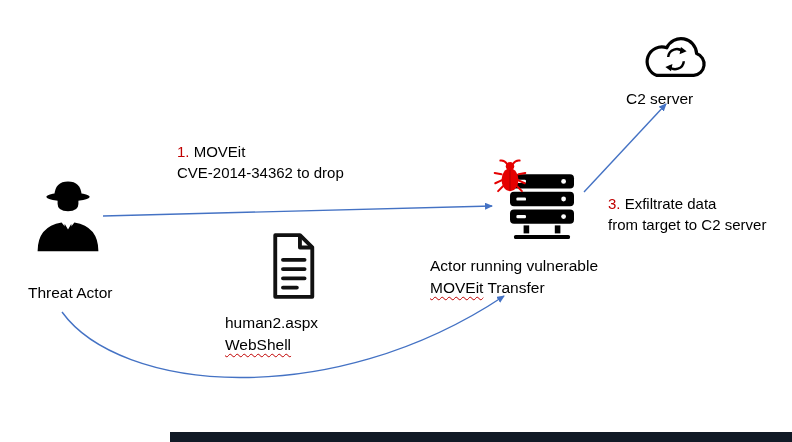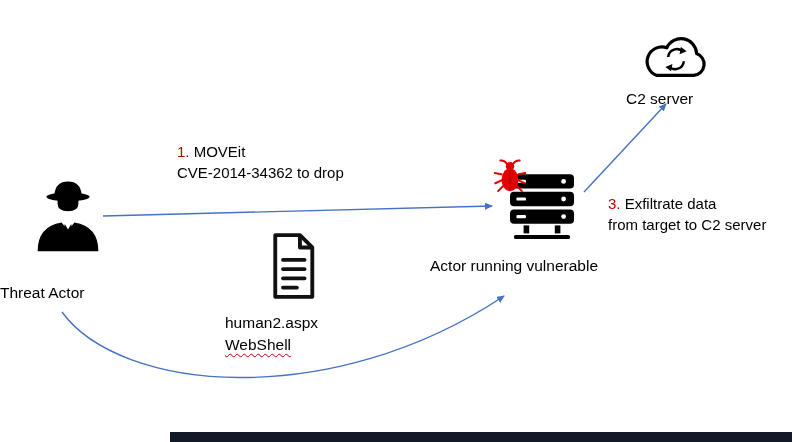--- a/index.html
+++ b/index.html
@@ -44,21 +44,21 @@
       <g fill="#000">
         <path d="M33 26 q1 -17 17 -17 q16 0 17 17 z"></path>
         <ellipse cx="50" cy="28" rx="27" ry="5.5"></ellipse>
         <path d="M37 32 h26 v5 q0 9 -13 9 q-13 0 -13 -9 z"></path>
         <path d="M12 96 q0 -31 30 -36 l8 10 l8 -10 q30 5 30 36 z"></path>
         <path d="M42 58 l8 12 l8 -12 z" fill="#fff"></path>
         <path d="M46 62 l4 7 l4 -7 l3 16 l-7 10 l-7 -10 z"></path>
       </g>
     </svg>
   </div>
-  <div class="abs center node-label" style="left:0;top:282px;width:136px;">
+  <div class="abs center node-label" style="left:0;top:282px;width:136px;padding-left:28px;">
     <span>Threat Actor</span>
   </div>
 
   <div class="abs center step-label" style="left:177px;top:141px;width:240px;">
     <div>
       <span class="num">1.</span><span> MOVEit</span>
     </div>
     <div>CVE-2014-34362 to drop</div>
   </div>
 
@@ -106,20 +106,23 @@
         <path d="M45 39 L56 44"></path>
         <path d="M42 49 L51 58"></path>
       </g>
       <circle cx="30" cy="14" r="7.5" fill="#E50000"></circle>
       <ellipse cx="30" cy="38" rx="15" ry="20" fill="#E50000"></ellipse>
       <path d="M30 20 v36" stroke="#b40000" stroke-width="2"></path>
     </svg>
   </div>
   <div class="abs center node-label" style="left:430px;top:255px;width:220px;">
     <div>Actor running vulnerable</div>
+    <div>
+      <span class="wavy">MOVEit</span><span> Transfer</span>
+    </div>
   </div>
 
   <div class="abs" style="left:637px;top:28px;width:78px;height:58px;">
     <svg width="78" height="58" viewBox="0 0 110 76">
       <path d="M28 64 h52 a16 16 0 0 0 4 -31 a22 22 0 0 0 -42 -8 a17 17 0 0 0 -14 39 z" fill="#fff" stroke="#000" stroke-width="4.5" stroke-linejoin="round"></path>
       <path d="M44 38 A 12 12 0 0 1 65 31" fill="none" stroke="#000" stroke-width="3.5"></path>
       <path d="M62 24 l8 6 l-10 4 z" fill="#000"></path>
       <path d="M66 44 A 12 12 0 0 1 45 51" fill="none" stroke="#000" stroke-width="3.5"></path>
       <path d="M48 58 l-8 -6 l10 -4 z" fill="#000"></path>
     </svg>

